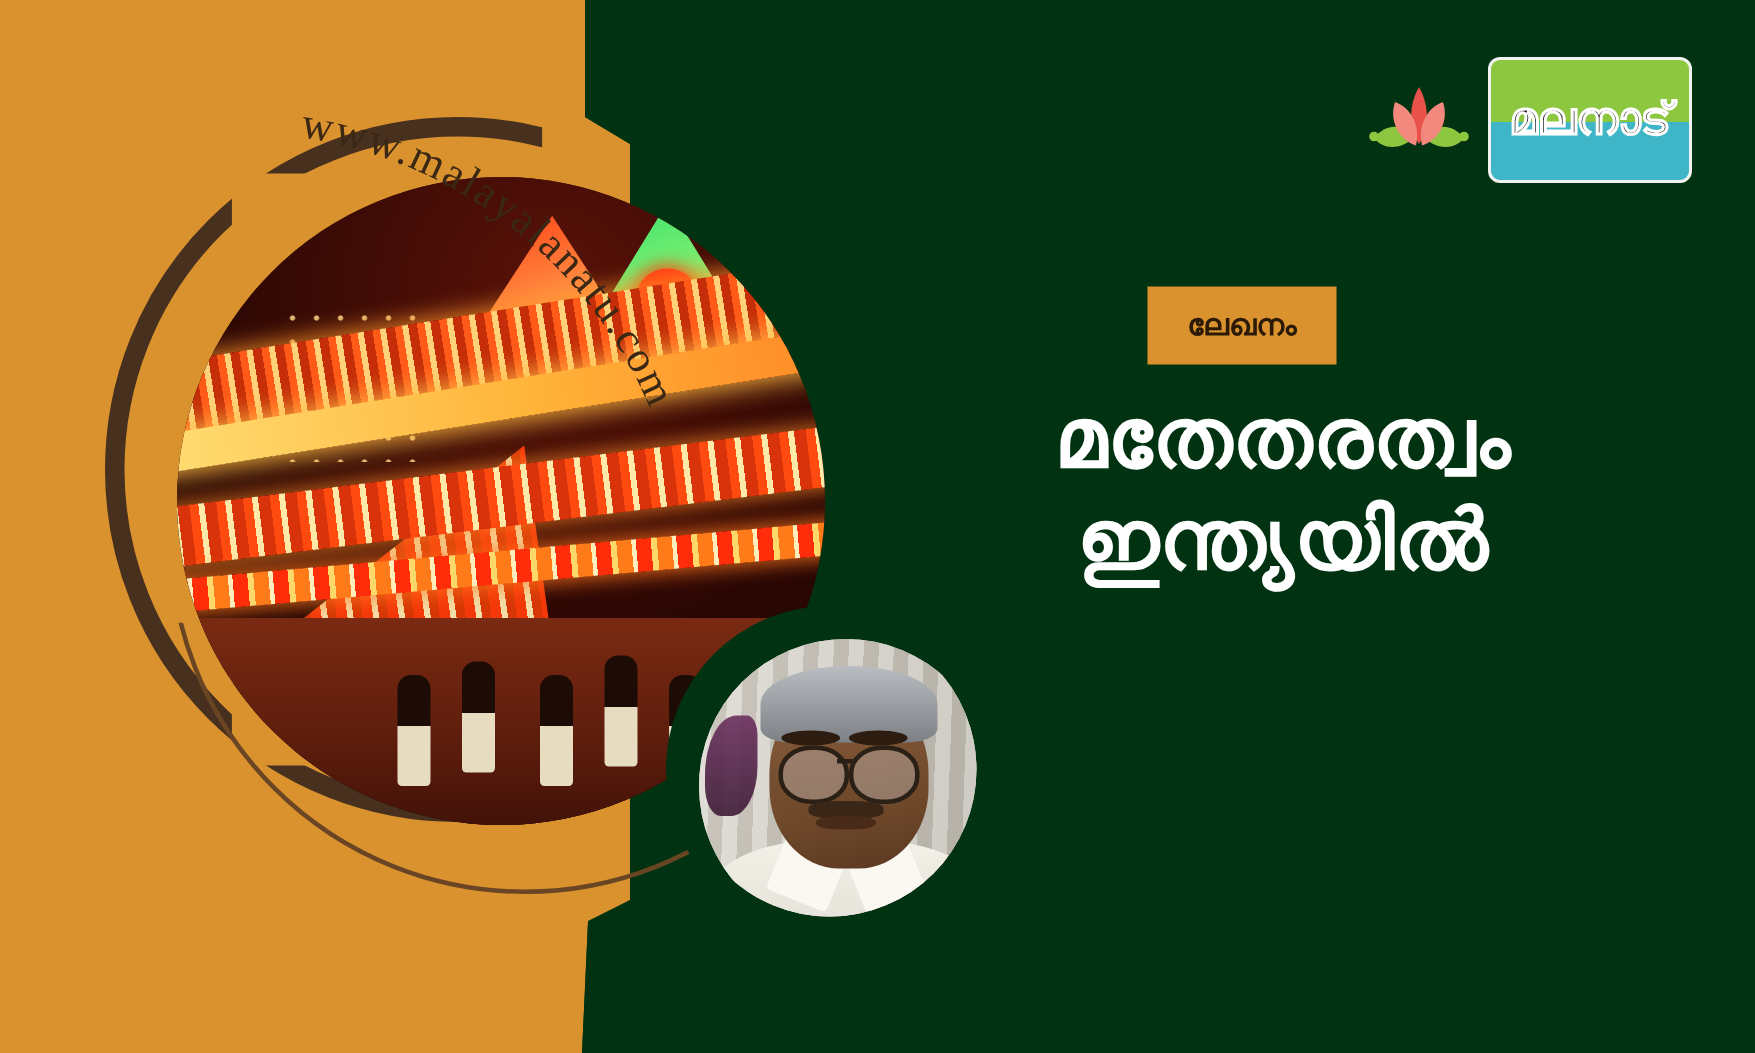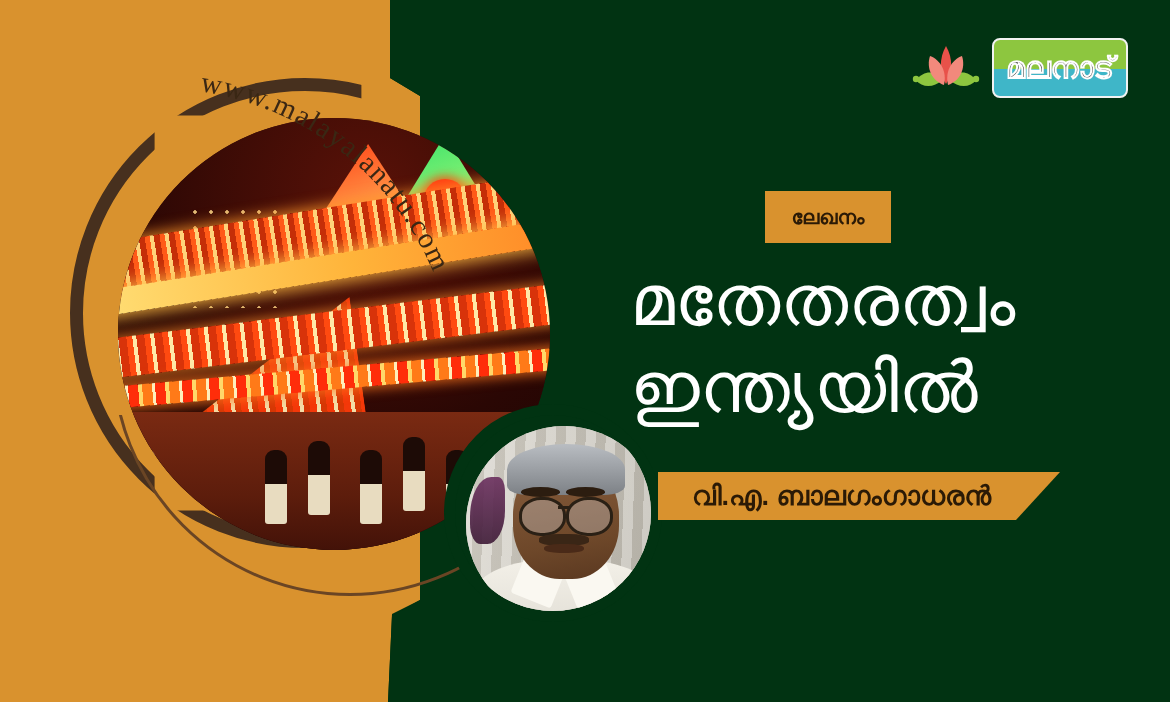--- a/index.html
+++ b/index.html
@@ -126,42 +126,42 @@
   
   .badge{
     position:absolute;left:765px;top:191px;width:126px;height:52px;
     background:#D9922E;display:flex;align-items:center;justify-content:center;
   }
   .badge span{color:#2B1A06;font-size:20px;font-weight:700;line-height:1;}
 
   
   .title{
     position:absolute;left:630px;top:258px;width:450px;
-    color:#FFFFFF;font-size:71px;font-weight:400;line-height:1.22;
-    text-align:left;letter-spacing:0px;
+    color:#FFFFFF;font-size:56px;font-weight:700;line-height:1.22;
+    text-align:center;letter-spacing:0px;
   }
   .title .l2{display:block;}
 
   
   .author{
     position:absolute;left:658px;top:472px;width:402px;height:48px;
     background:#D9922E;
     clip-path: polygon(0 0, 402px 0, 358px 48px, 0 48px);
     display:flex;align-items:center;
   }
   .author span{
     color:#2B1A06;font-size:27px;font-weight:700;padding-left:34px;line-height:1;
     white-space:nowrap;
   }
 
   
   .brand{position:absolute;right:42px;top:38px;display:flex;align-items:center;gap:10px;}
   .lotus{width:72px;height:56px;position:relative;}
   .wordmark{
-    height:48px;padding:4px 12px;border-radius:8px;border:2px solid #f2f2f2;
+    height:48px;padding:16px 12px;border-radius:8px;border:2px solid #f2f2f2;
     background:linear-gradient(180deg,#8DC63F 0 52%, #3FB6C8 52% 100%);
     display:flex;align-items:center;justify-content:center;
   }
   .wordmark span{
     font-size:30px;font-weight:700;color:#101010;line-height:1;
     -webkit-text-stroke:1px #ffffff;
   }
 </style>
 </head>
 <body>
@@ -229,23 +229,20 @@
 
   <div class="badge">
     <span>ലേഖനം</span>
   </div>
 
   <div class="title">
     <span class="l1">മതേതരത്വം</span>
     <span class="l2">ഇന്ത്യയിൽ</span>
   </div>
 
-  <div class="author">
-    <span>വി.എ. ബാലഗംഗാധരൻ</span>
-  </div>
 
   <div class="brand">
     <svg class="lotus" viewBox="0 0 72 56">
       <path d="M6 40 C 14 30, 26 30, 32 40 C 24 48, 12 48, 6 40 Z" fill="#8DC63F"></path>
       <path d="M66 40 C 58 30, 46 30, 40 40 C 48 48, 60 48, 66 40 Z" fill="#8DC63F"></path>
       <circle cx="6" cy="39" r="3.2" fill="#8DC63F"></circle>
       <circle cx="66" cy="39" r="3.2" fill="#8DC63F"></circle>
       <path d="M36 6 C 43 18, 43 34, 36 44 C 29 34, 29 18, 36 6 Z" fill="#E8524A"></path>
       <path d="M20 16 C 31 20, 37 32, 34 45 C 22 41, 16 28, 20 16 Z" fill="#F2897C"></path>
       <path d="M52 16 C 56 28, 50 41, 38 45 C 35 32, 41 20, 52 16 Z" fill="#F2897C"></path>

